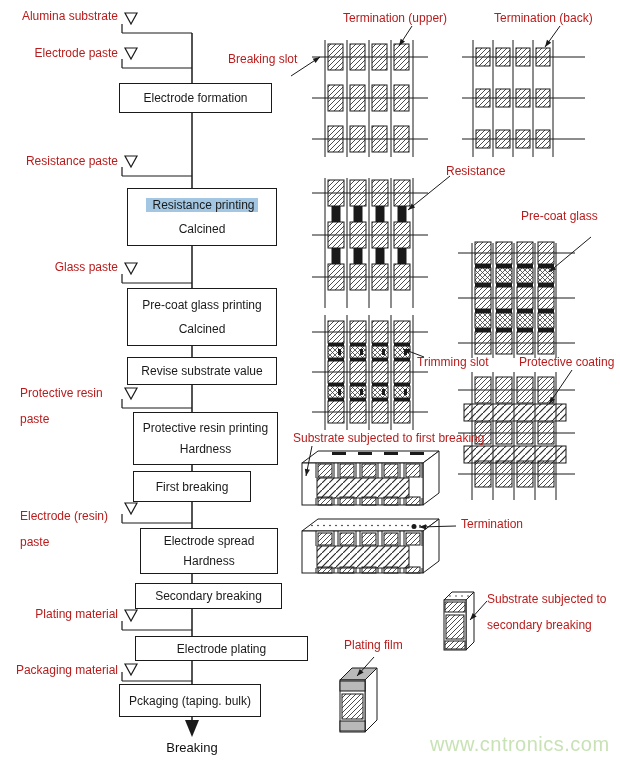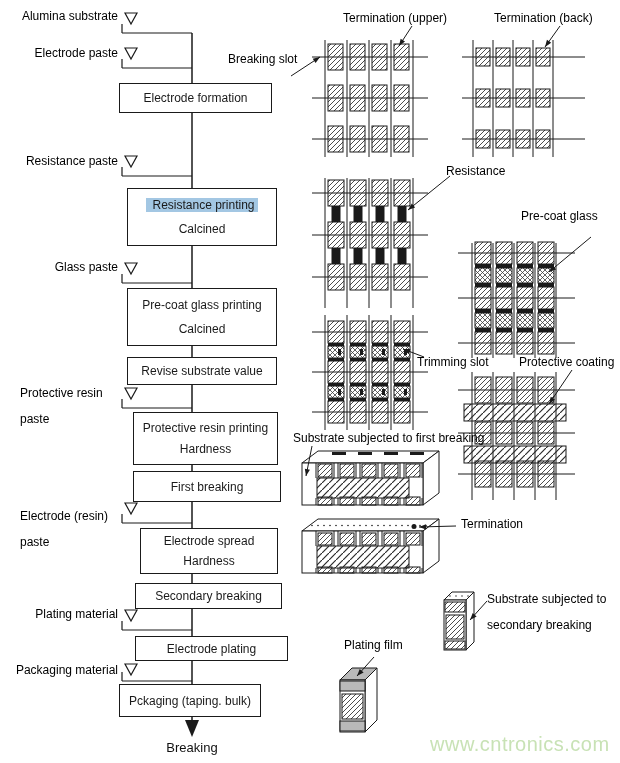--- a/index.html
+++ b/index.html
@@ -1,19 +1,19 @@
 <!DOCTYPE html>
 <html><head>
 <meta charset="utf-8">
 <style>
   html,body{margin:0;padding:0;background:#fff;}
   .stage{position:relative;width:620px;height:763px;background:#ffffff;
          font-family:"Liberation Sans",sans-serif;overflow:hidden;}
   #art{position:absolute;left:0;top:0;}
-  .lbl{position:absolute;font-size:12px;color:#000000;white-space:nowrap;line-height:14px;}
+  .lbl{position:absolute;font-size:12px;color:#b91c1c;white-space:nowrap;line-height:14px;}
   .lbl.right{left:0;width:118px;text-align:right;}
   .lbl.two{line-height:26px;}
   .box{position:absolute;border:1.5px solid #1a1a1a;background:#fff;box-sizing:border-box;
        display:flex;flex-direction:column;justify-content:space-evenly;align-items:center;
        font-size:12px;color:#1a1a1a;text-align:left;}
   .hl{padding:0 3px;}
   .ship{position:absolute;left:150px;top:740px;width:84px;text-align:center;
         font-size:13px;color:#111;}
   .wm{position:absolute;left:430px;top:733px;font-size:20px;letter-spacing:.5px;}
 </style>
@@ -465,31 +465,31 @@
     <span>Pre-coat glass printing</span>
     <span>Calcined</span>
   </div>
   <div class="box" style="left:127px;top:357px;width:150px;height:28px">
     <span>Revise substrate value</span>
   </div>
   <div class="box" style="left:133px;top:412px;width:145px;height:53px">
     <span>Protective resin printing</span>
     <span>Hardness</span>
   </div>
-  <div class="box" style="left:133px;top:471px;width:148px;height:31px">
+  <div class="box" style="left:133px;top:471px;width:118px;height:31px">
     <span>First breaking</span>
   </div>
   <div class="box" style="left:140px;top:528px;width:138px;height:46px">
     <span>Electrode spread</span>
     <span>Hardness</span>
   </div>
   <div class="box" style="left:135px;top:583px;width:147px;height:26px">
     <span>Secondary breaking</span>
   </div>
-  <div class="box" style="left:135px;top:636px;width:153px;height:25px">
+  <div class="box" style="left:135px;top:636px;width:173px;height:25px">
     <span>Electrode plating</span>
   </div>
   <div class="box" style="left:119px;top:684px;width:142px;height:33px">
     <span>Pckaging (taping. bulk)</span>
   </div>
 
   <div class="ship">Breaking</div>
 
   <div class="lbl" style="left:343px;top:11px">Termination (upper)</div>
   <div class="lbl" style="left:494px;top:11px">Termination (back)</div>

